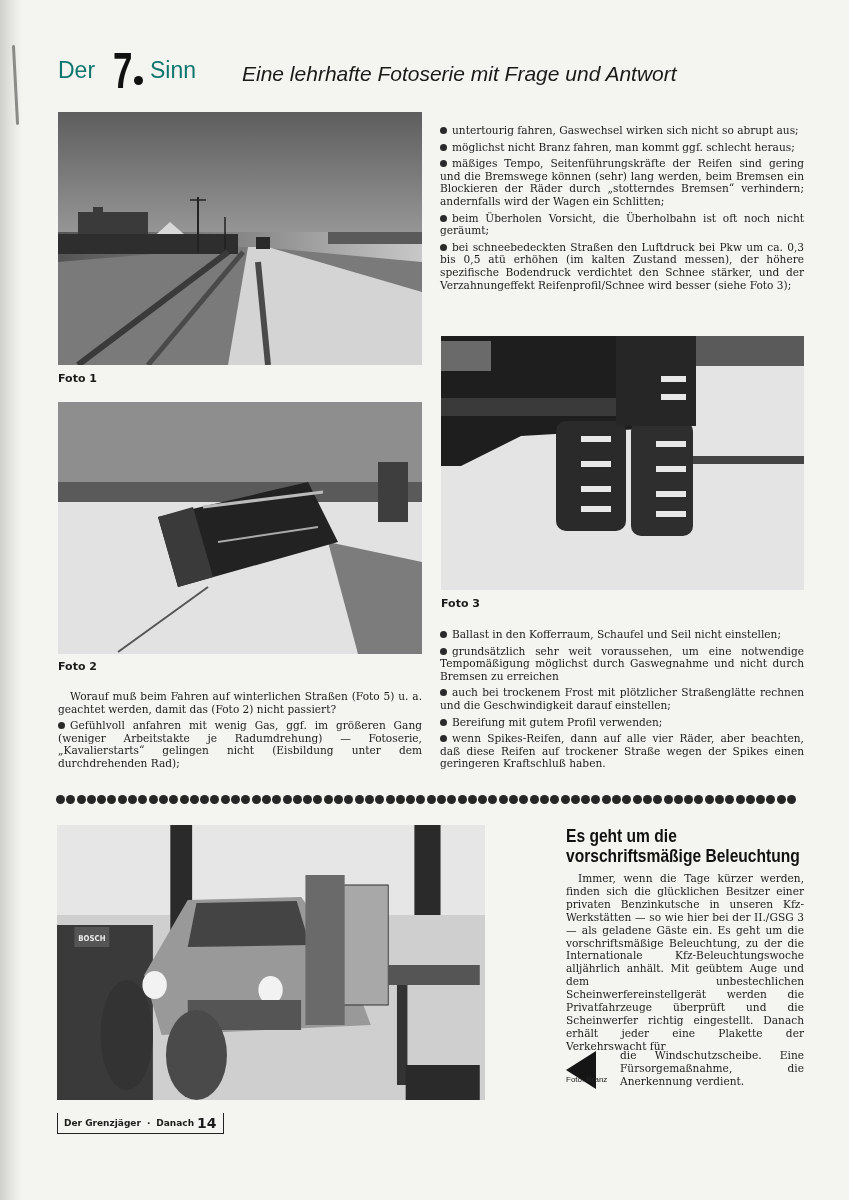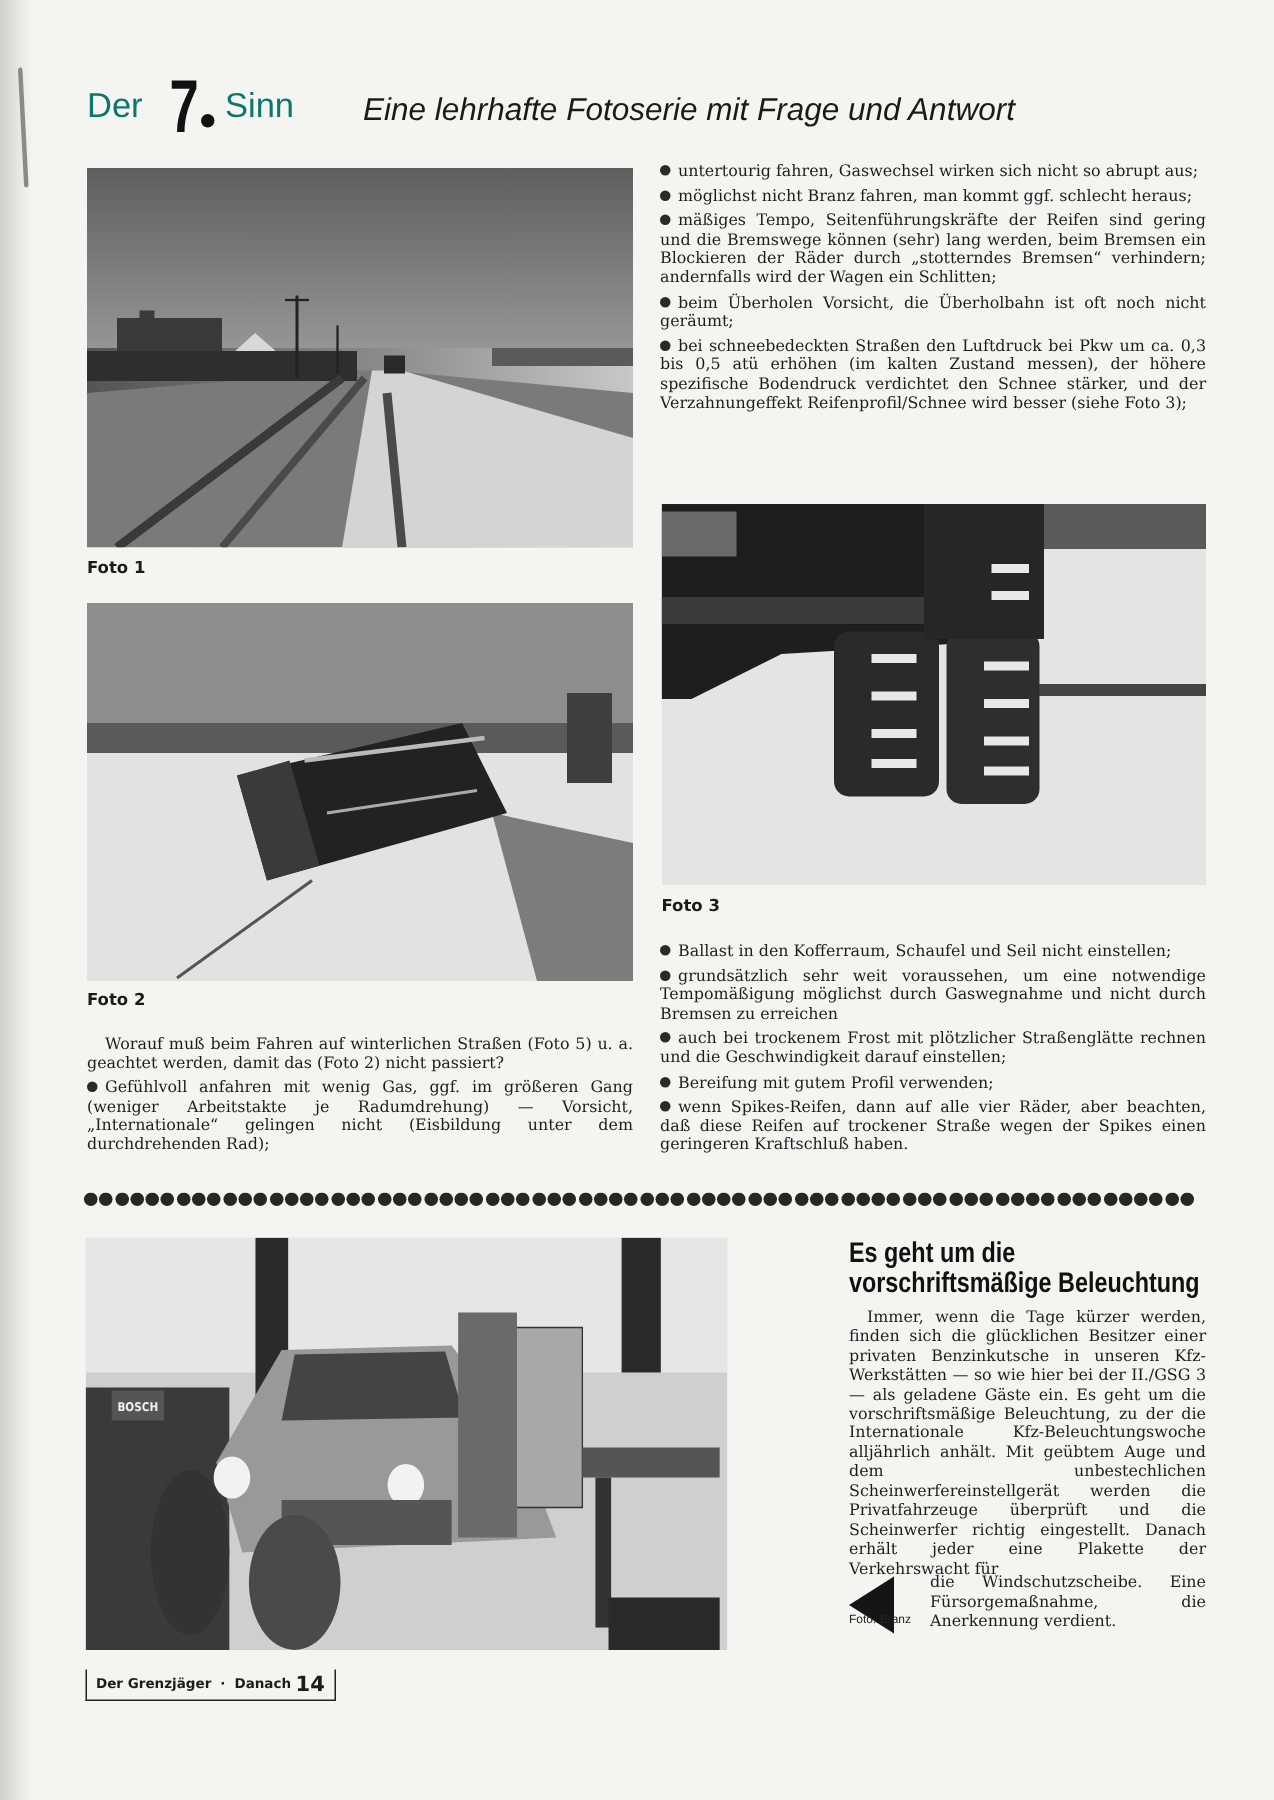--- a/index.html
+++ b/index.html
@@ -137,24 +137,24 @@
     <line x1="145" y1="105" x2="265" y2="90" stroke="#bbb" stroke-width="3"></line>
     <line x1="160" y1="140" x2="260" y2="125" stroke="#aaa" stroke-width="2"></line>
     <rect x="320" y="60" width="30" height="60" fill="#3e3e3e"></rect>
     <path d="M60 250 L150 185" stroke="#555" stroke-width="2"></path>
   </svg>
 </div>
 <div class="caption" style="left:58px;top:660px;">Foto 2</div>
 
 <div class="col" style="left:58px;top:690px;width:364px;">
   <p class="indent">Worauf muß beim Fahren auf winterlichen Straßen (Foto 5) u. a. geachtet werden, damit das (Foto 2) nicht passiert?</p>
-  <p><span class="bullet"></span><span>Gefühlvoll anfahren mit wenig Gas, ggf. im größeren Gang (weniger Arbeitstakte je Radumdrehung) — Vorsicht, „Internationale“ gelingen nicht (Eisbildung unter dem durchdrehenden Rad);</span></p>
-</div>
-
-<div class="col" style="left:440px;top:108px;width:364px;">
+  <p><span class="bullet"></span><span>Gefühlvoll anfahren mit wenig Gas, ggf. im größeren Gang (weniger Arbeitstakte je Radumdrehung) — Fotoserie, „Kavalierstarts“ gelingen nicht (Eisbildung unter dem durchdrehenden Rad);</span></p>
+</div>
+
+<div class="col" style="left:440px;top:124px;width:364px;">
   <p><span class="bullet"></span><span>untertourig fahren, Gaswechsel wirken sich nicht so abrupt aus;</span></p>
   <p><span class="bullet"></span><span>möglichst nicht Branz fahren, man kommt ggf. schlecht heraus;</span></p>
   <p><span class="bullet"></span><span>mäßiges Tempo, Seitenführungskräfte der Reifen sind gering und die Bremswege können (sehr) lang werden, beim Bremsen ein Blockieren der Räder durch „stotterndes Bremsen“ verhindern; andernfalls wird der Wagen ein Schlitten;</span></p>
   <p><span class="bullet"></span><span>beim Überholen Vorsicht, die Überholbahn ist oft noch nicht geräumt;</span></p>
   <p><span class="bullet"></span><span>bei schneebedeckten Straßen den Luftdruck bei Pkw um ca. 0,3 bis 0,5 atü erhöhen (im kalten Zustand messen), der höhere spezifische Bodendruck verdichtet den Schnee stärker, und der Verzahnungeffekt Reifenprofil/Schnee wird besser (siehe Foto 3);</span></p>
 </div>
 
 <div class="photo" style="left:441px;top:336px;width:363px;height:254px;">
   <svg viewBox="0 0 363 254" preserveAspectRatio="none">
     <rect width="363" height="254" fill="#e4e4e4"></rect>

